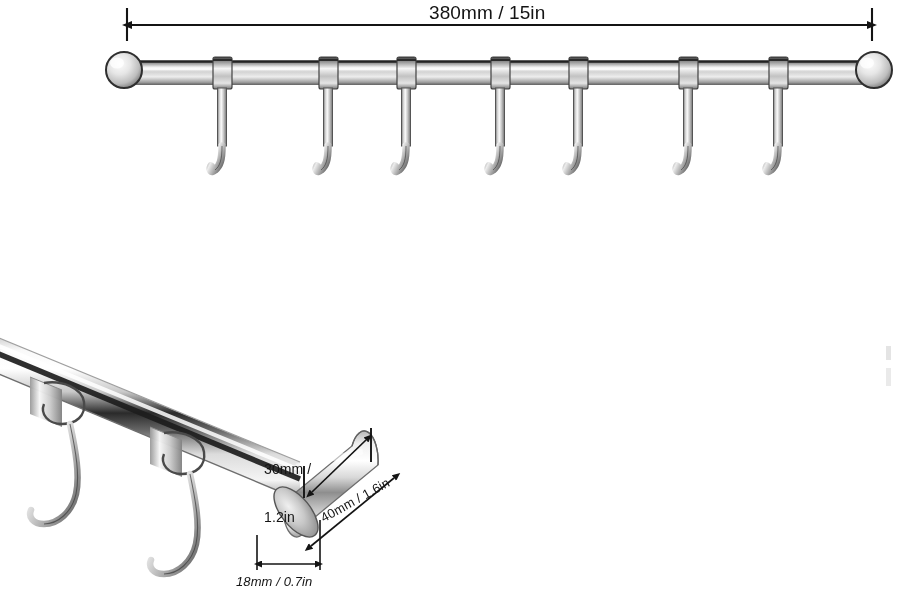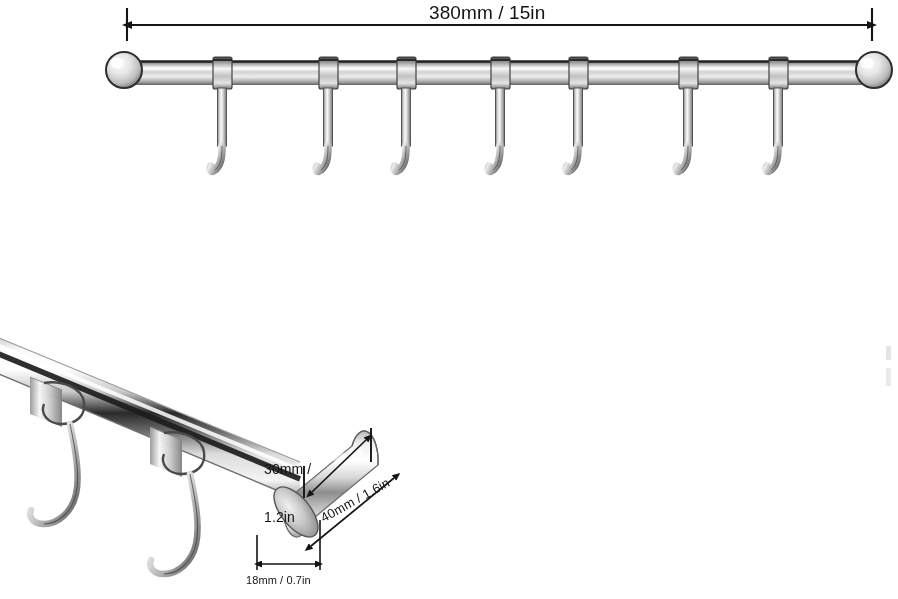--- a/index.html
+++ b/index.html
@@ -7,21 +7,21 @@
   body{width:898px;height:599px;overflow:hidden;
        font-family:"Liberation Sans",sans-serif;color:#1a1a1a;}
   #page{position:relative;width:898px;height:599px;background:#ffffff;}
   .fig{position:absolute;top:0;left:0;width:898px;height:599px;}
   .dimlabel{position:absolute;font-family:"Liberation Sans",sans-serif;
             color:#141414;white-space:pre;letter-spacing:.1px;}
   #label-overall{left:429px;top:2px;font-size:19px;}
   #label-cap-dia{left:264px;top:429px;font-size:14px;line-height:16px;}
   #label-cap-len{left:318px;top:512px;font-size:13px;
       transform:rotate(-29deg);transform-origin:0 0;}
-  #label-rod-dia{left:246px;top:574px;font-size:11px;}
+  #label-rod-dia{left:236px;top:574px;font-size:13px;font-style:italic;}
   .nosel{user-select:none;}
 </style>
 </head>
 <body>
 
 <div id="page">
 
   <svg class="fig" viewBox="0 0 898 599">
     <defs>
       <linearGradient id="railGrad" x1="0" y1="0" x2="0" y2="1">

